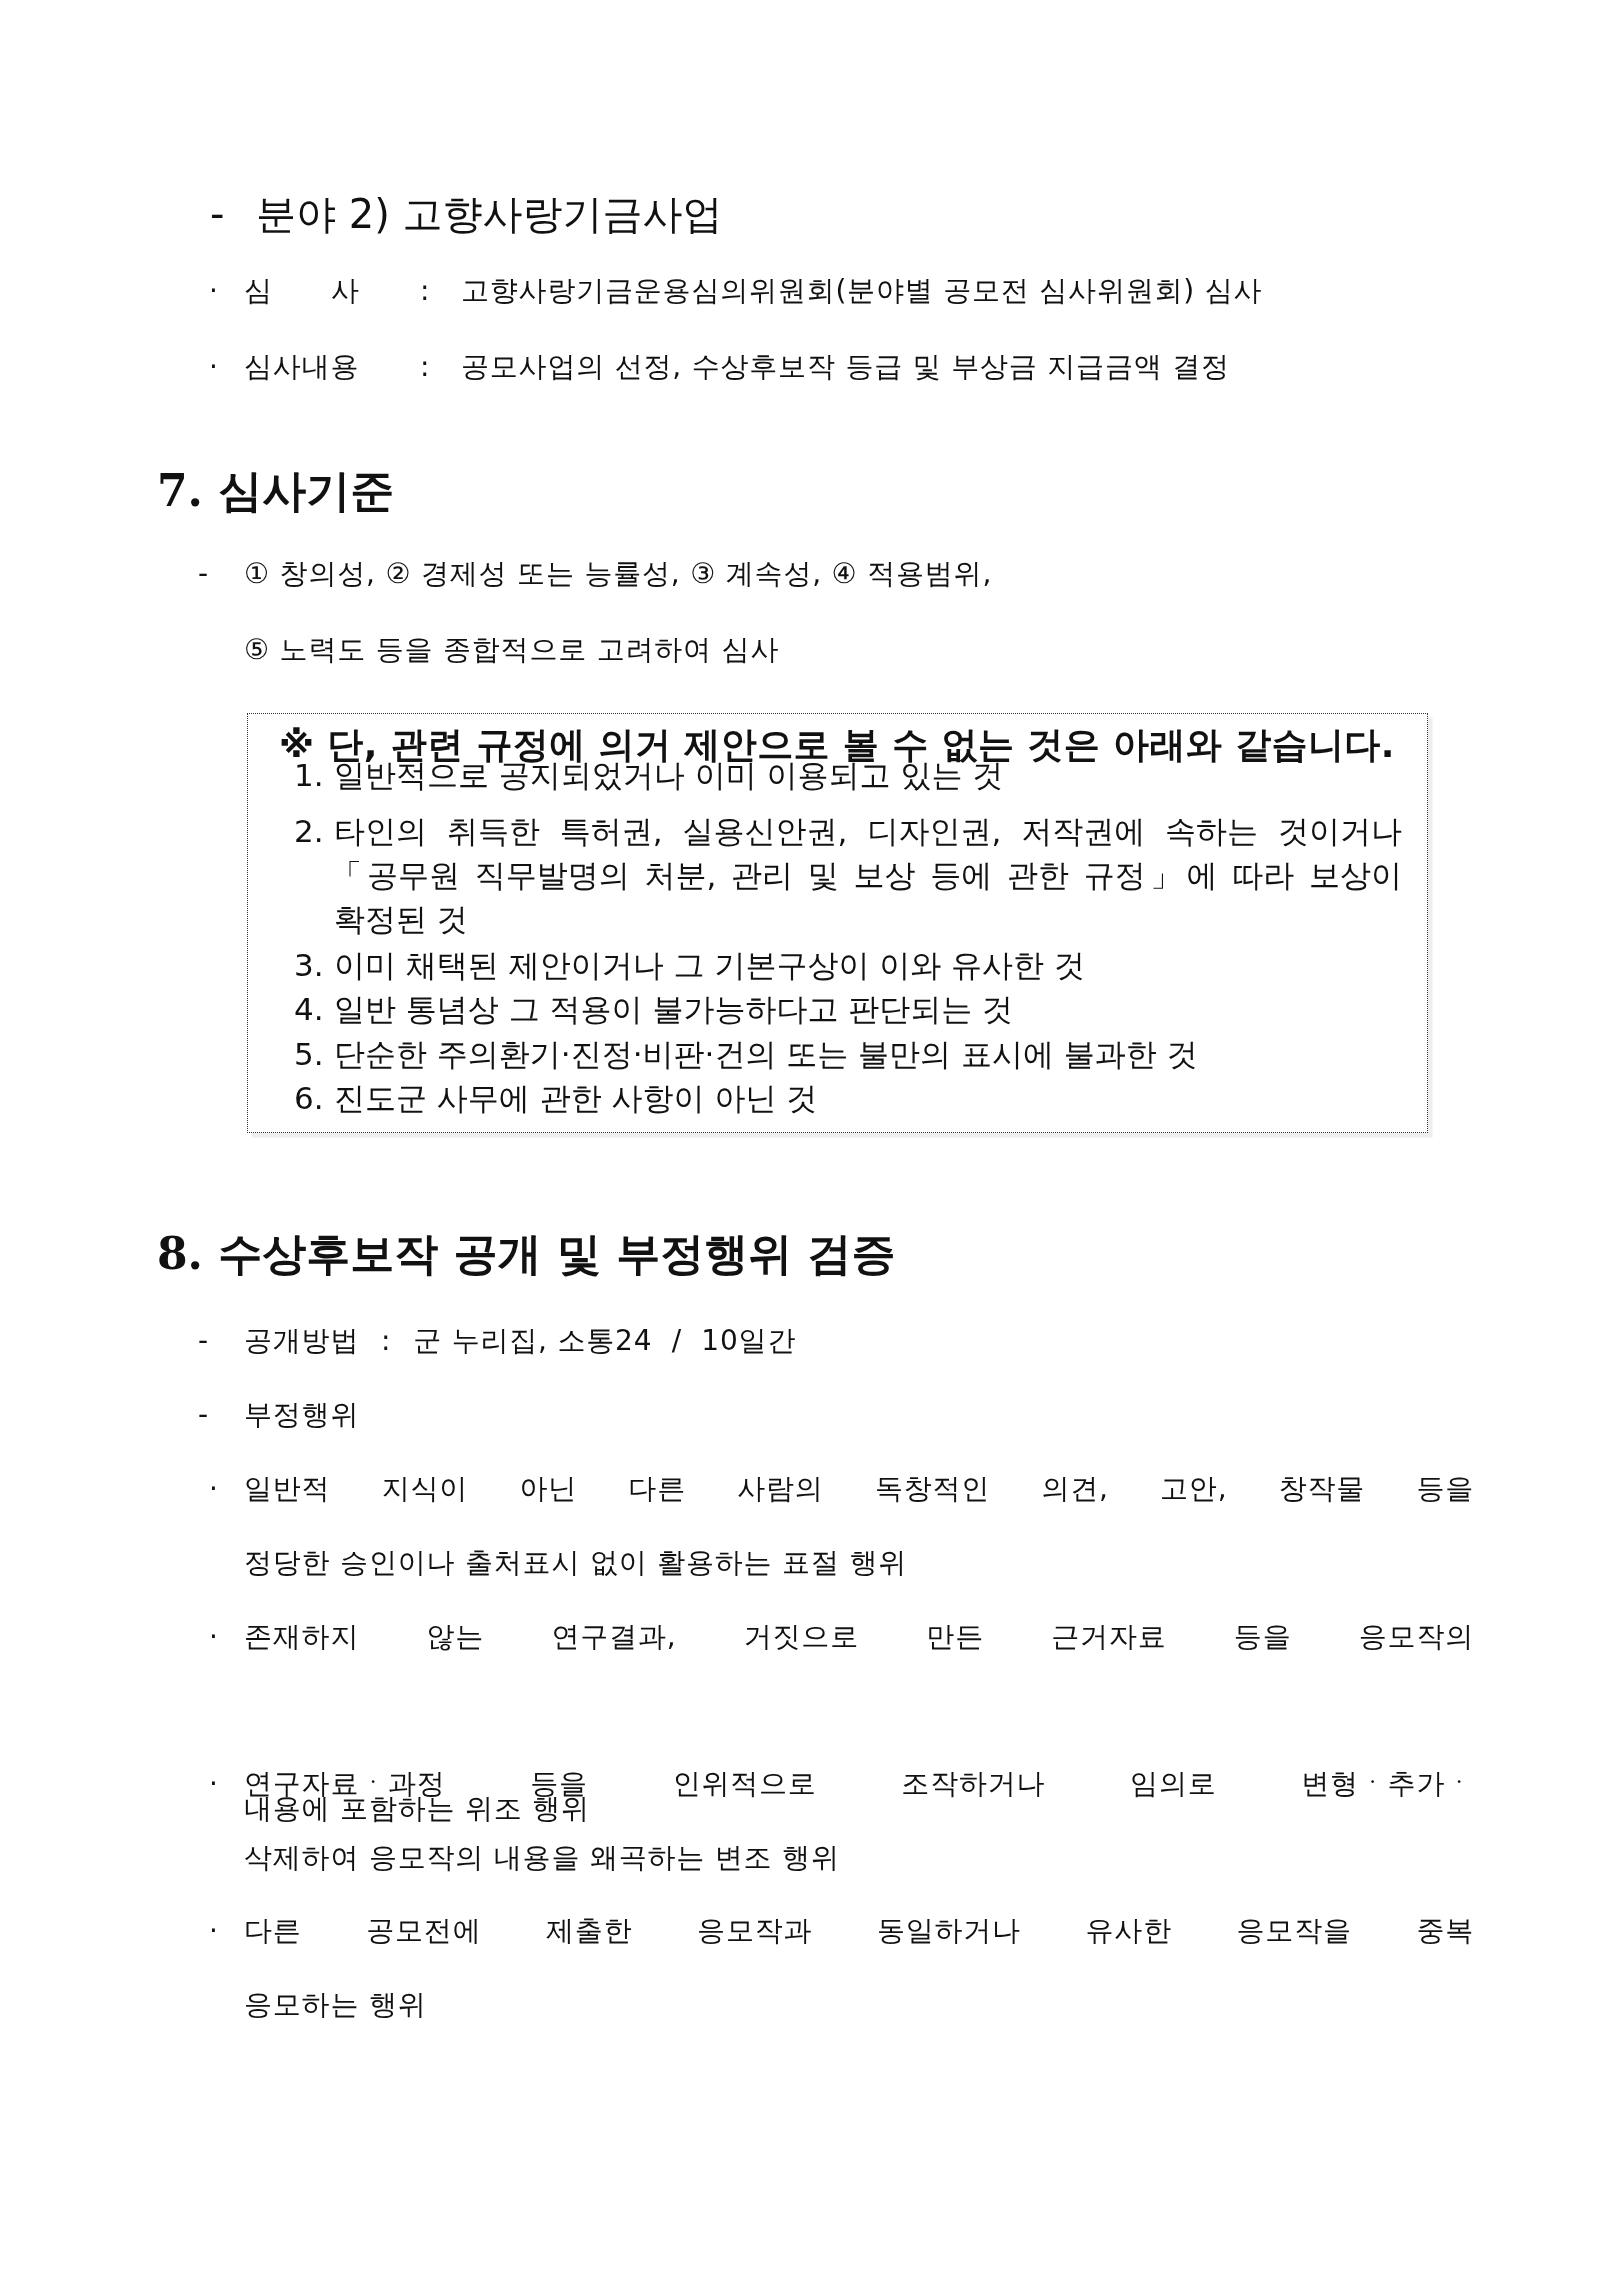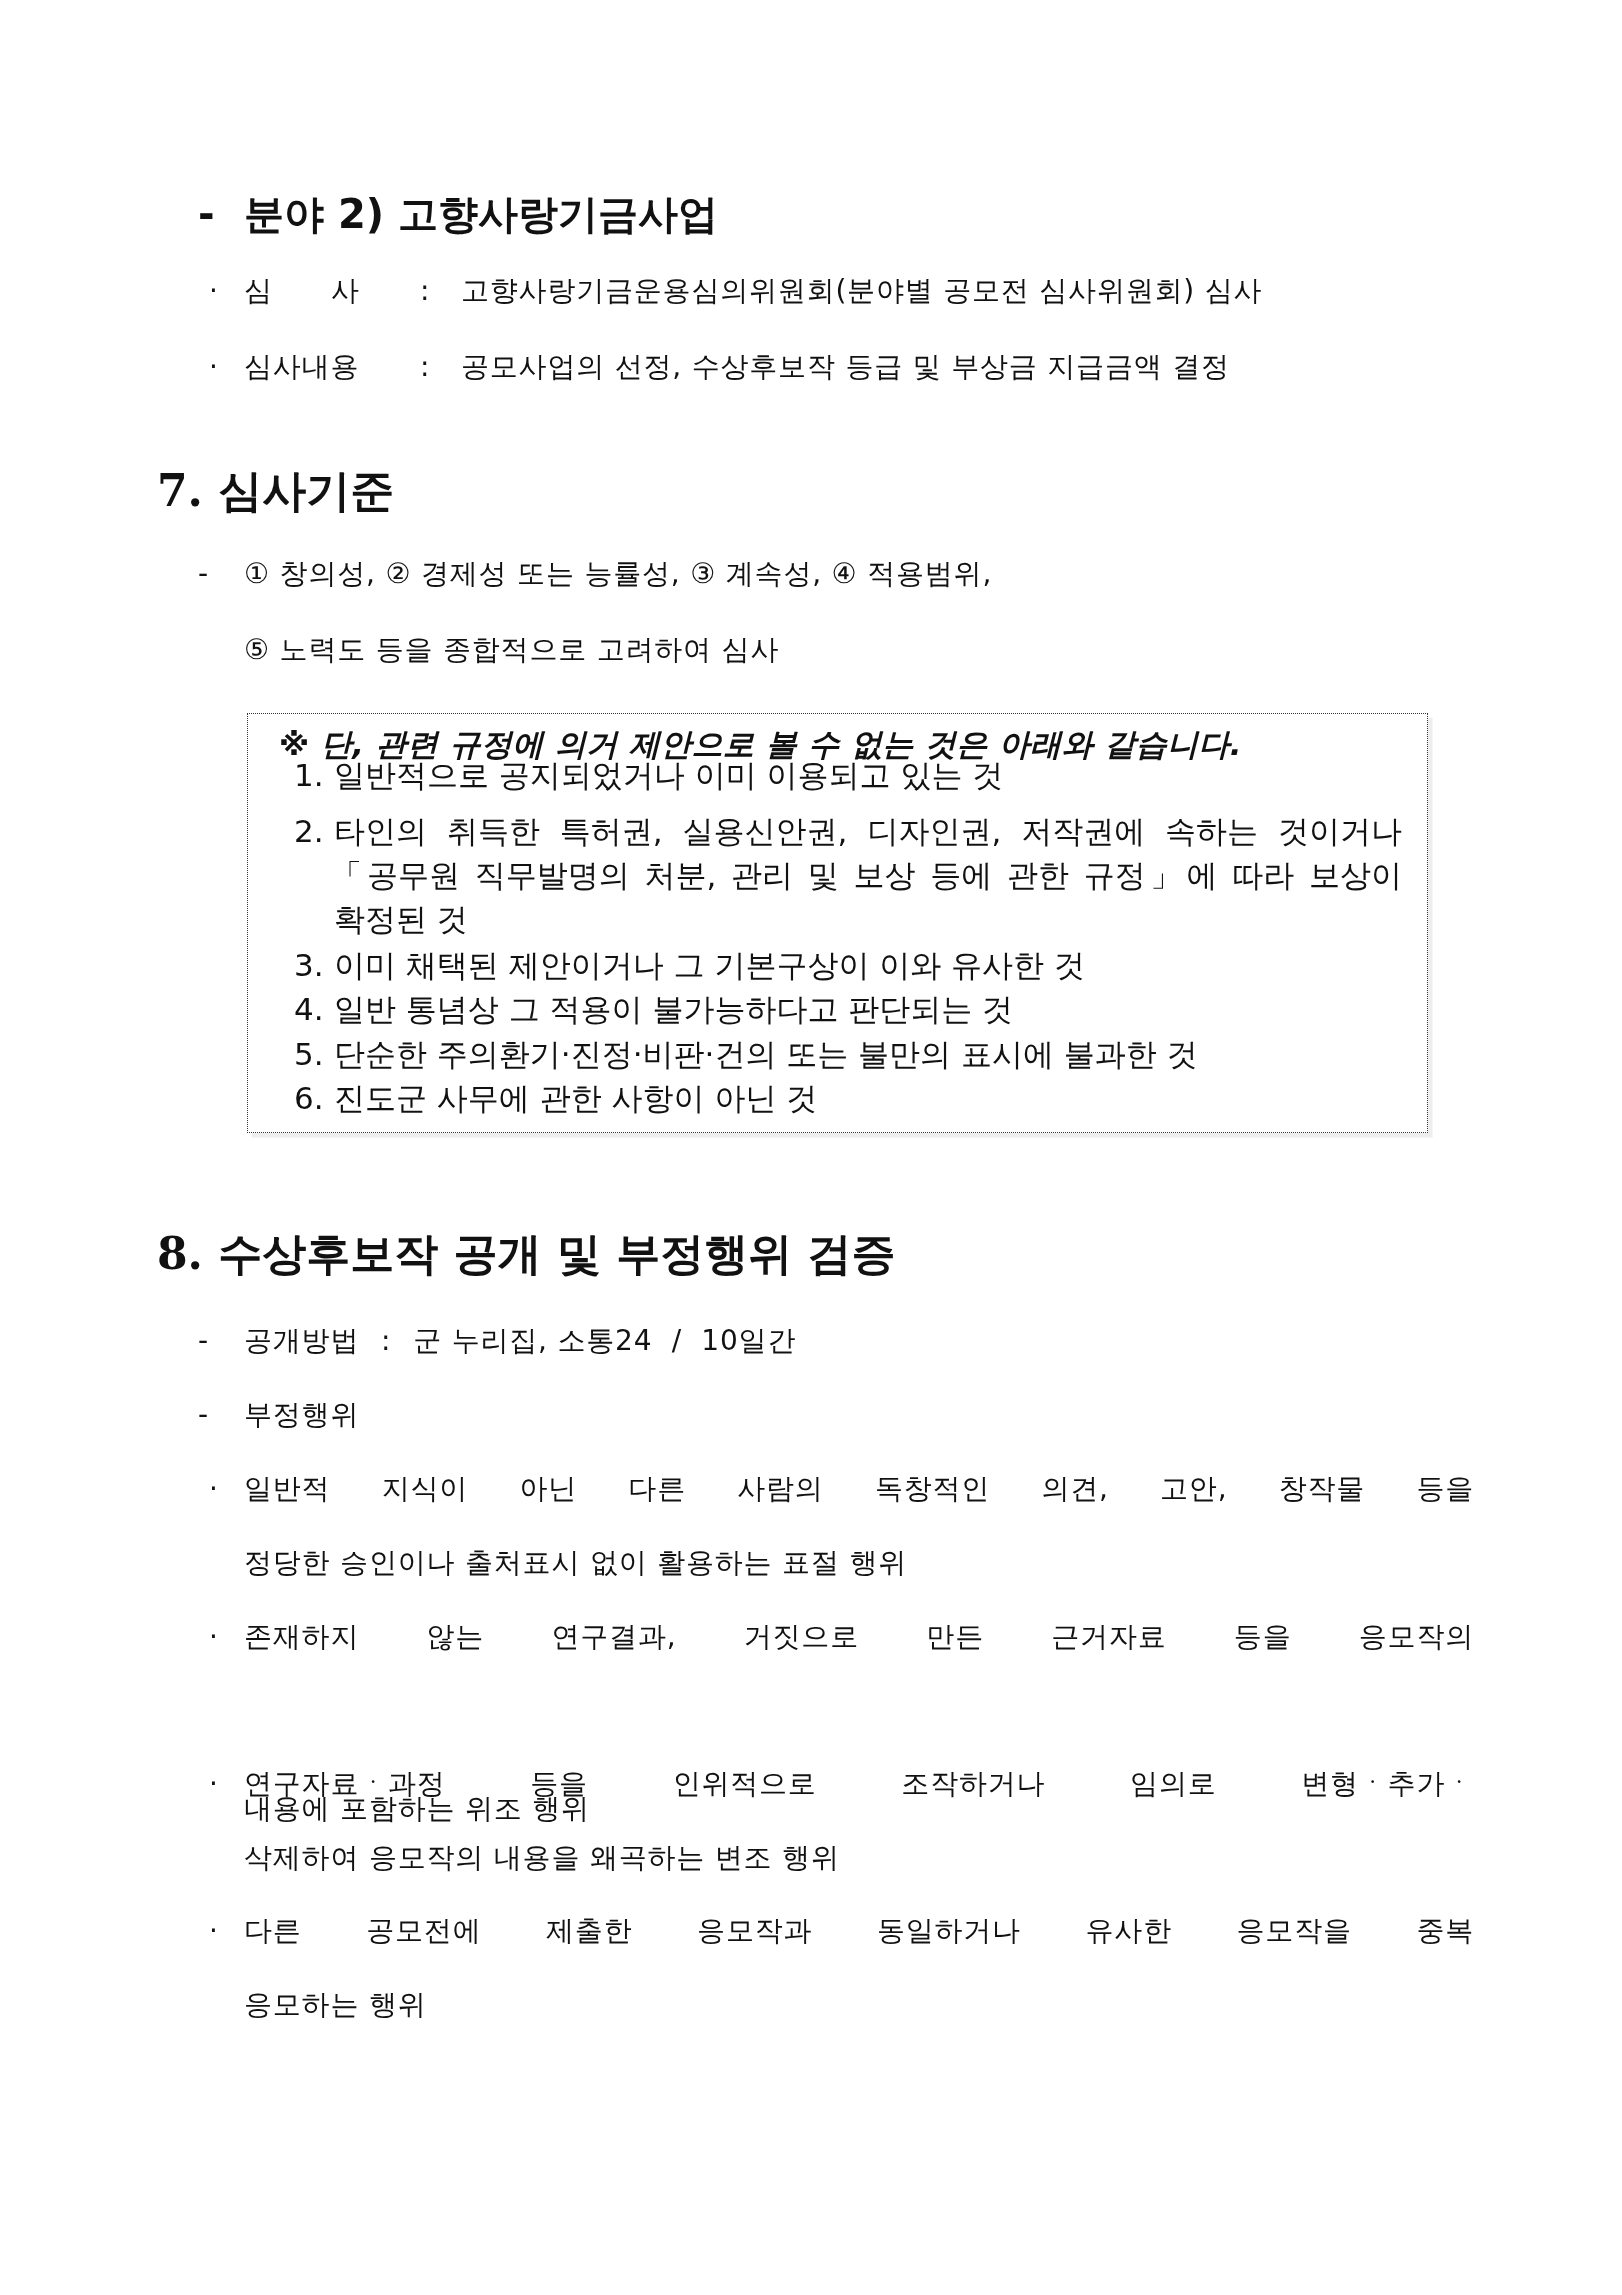--- a/index.html
+++ b/index.html
@@ -5,29 +5,29 @@
   html, body { margin: 0; padding: 0; background: #ffffff; }
   body {
     width: 1623px; height: 2295px; position: relative; overflow: hidden;
     font-family: "DejaVu Sans", "Liberation Sans", sans-serif;
     color: #111111;
   }
   .page { position: absolute; left: 0; top: 0; width: 1623px; height: 2295px; }
   .abs { position: absolute; white-space: nowrap; }
   .line { font-size: 28px; line-height: 46px; letter-spacing: 0.8px; }
   .heading { font-size: 44px; line-height: 54px; font-weight: bold; font-family: "DejaVu Serif", "Liberation Serif", serif; }
-  .subhead { font-size: 40px; line-height: 48px; font-weight: bold; }
+  .subhead { font-size: 40px; line-height: 48px; font-weight: normal; margin-left: 12px; }
   .marker { display: inline-block; }
   .note-box {
     position: absolute; left: 247px; top: 713px; width: 1181px; height: 420px;
     border: 1.5px dotted #333333; box-sizing: border-box;
     box-shadow: 4.6px 4.6px 0 #eeeeee;
     background: #ffffff;
   }
-  .note-title { font-size: 31px; line-height: 43px; font-weight: bold; letter-spacing: 0.4px; font-style: italic; }
+  .note-title { font-size: 36px; line-height: 43px; font-weight: bold; letter-spacing: 0.4px; }
   .note-item { font-size: 31px; line-height: 44px; }
 </style>
 </head>
 <body>
 
 <div class="page">
 
   <div class="abs subhead" style="left:198px; top:190px;">
     <span class="marker" style="width:46px;">-</span><span>분야 2)  고향사랑기금사업</span>
   </div>

